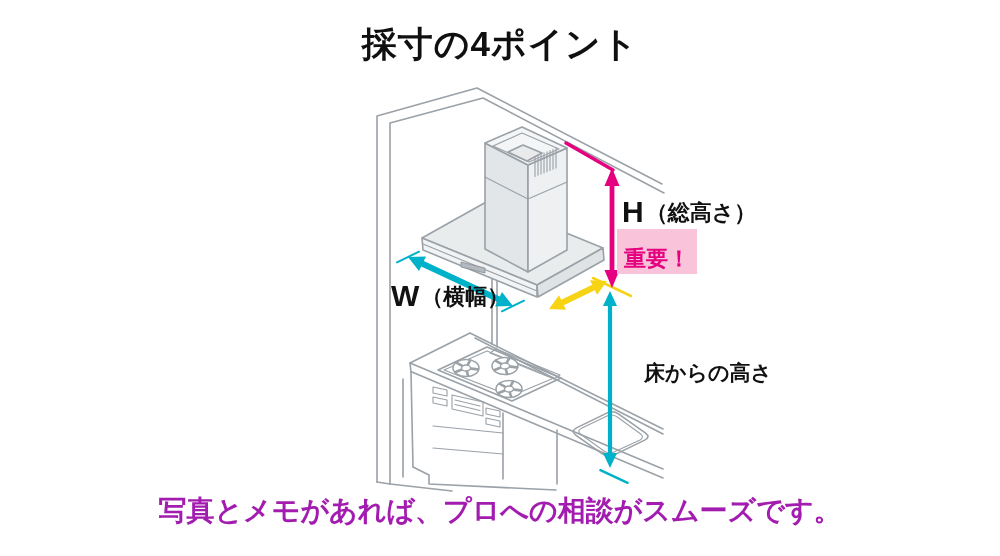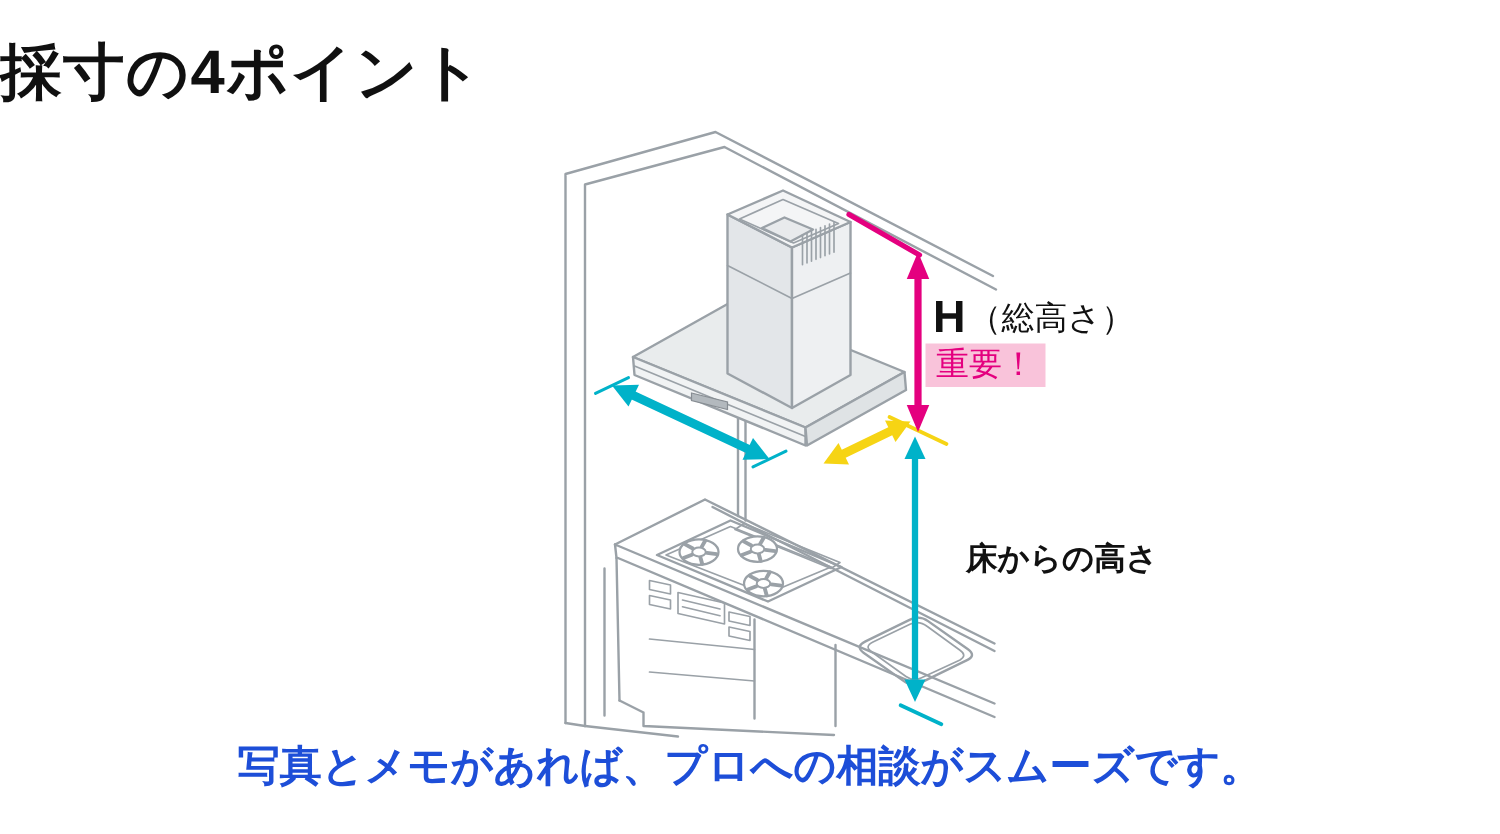--- a/index.html
+++ b/index.html
@@ -22,33 +22,33 @@
   .f-dl{fill:#e3e6e9}.f-dr{fill:#eef0f2}.f-dt{fill:#f4f5f6}.f-hole{fill:#e8eaec}
   .f-strip{fill:#b3b9be;stroke:#878d93;stroke-width:.8}
   .burner-ring{fill:#fff;stroke:var(--c-line);stroke-width:1.5}
   .burner-hub{fill:#fff;stroke:var(--c-line);stroke-width:1.3}
   .burner-spoke{stroke:var(--c-line);stroke-width:2.6;stroke-linecap:round}
   
   .mg{fill:var(--c-magenta)} .mg-l{stroke:var(--c-magenta);fill:none;stroke-linecap:round}
   .cy{fill:var(--c-cyan)}    .cy-l{stroke:var(--c-cyan);fill:none;stroke-linecap:round}
   .yl{fill:var(--c-yellow)}  .yl-l{stroke:var(--c-yellow);fill:none;stroke-linecap:round}
   
-  .ttl{position:absolute;left:0;right:0;top:21px;text-align:left;
-       font-size:41px;font-weight:800;letter-spacing:1px;color:#101010;white-space:nowrap}
+  .ttl{position:absolute;left:0;right:0;top:21px;text-align:center;
+       font-size:35px;font-weight:800;letter-spacing:1px;color:#101010;white-space:nowrap}
   .cap{position:absolute;left:0;right:0;top:492px;text-align:center;
-       font-size:28px;font-weight:700;color:#1d4ed8;white-space:nowrap}
+       font-size:28px;font-weight:700;color:#a21caf;white-space:nowrap}
   .lab{position:absolute;white-space:nowrap;font-weight:700;line-height:1;color:#111}
   .lab .big{font-size:30px;font-weight:700;margin-right:2px;vertical-align:-2px}
-  .lab .jp{font-size:22px;font-weight:400}
+  .lab .jp{font-size:22px;font-weight:700}
   .lab-h{left:622px;top:197px}
   .lab-w{left:391px;top:281px}
   .lab-d{left:575px;top:293px}
   .lab-floor{left:644px;top:362px;font-size:21px}
-  .badge{position:absolute;left:617px;top:229px;font-size:22px;font-weight:400;
-         color:var(--c-magenta);background:var(--c-pink);padding:2px 7px 3px;line-height:1.1}
+  .badge{position:absolute;left:617px;top:229px;font-size:22px;font-weight:700;
+         color:var(--c-magenta);background:var(--c-pink);padding:18px 7px 3px;line-height:1.1}
 </style>
 </head>
 <body>
 
 <div class="stage">
 
   <svg class="art" width="1000" height="556" viewBox="0 0 1000 556">
 
     <defs>
       <g id="burnerSym">
@@ -149,18 +149,21 @@
     </g>
   </svg>
 
   <div class="ttl">採寸の4ポイント</div>
 
   <div class="lab lab-h">
     <span class="big">H</span><span class="jp">（総高さ）</span>
   </div>
   <div class="badge">重要！</div>
 
+  <div class="lab lab-w">
+    <span class="big">W</span><span class="jp">（横幅）</span>
+  </div>
 
 
   <div class="lab lab-floor">床からの高さ</div>
 
   <div class="cap">写真とメモがあれば、プロへの相談がスムーズです。</div>
 </div>
 
 </body></html>

